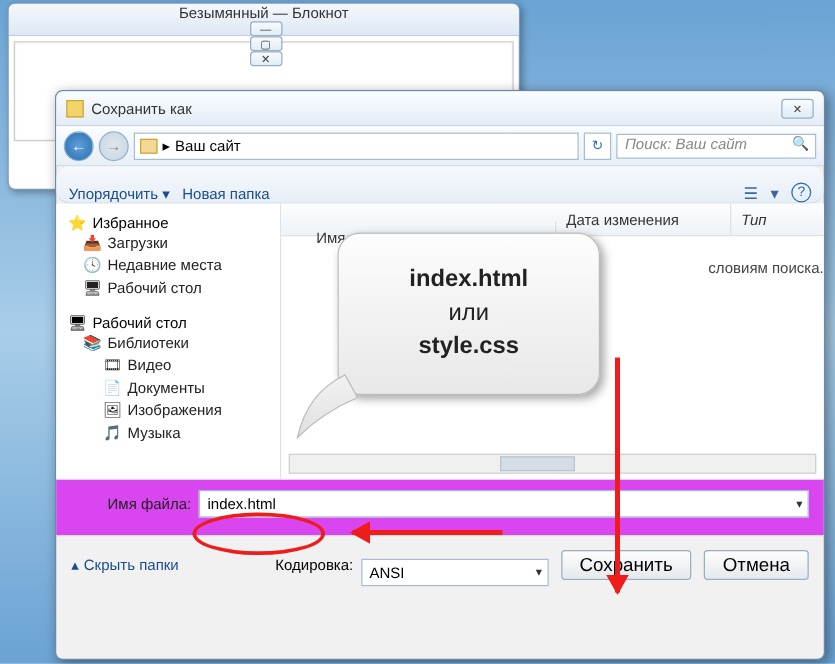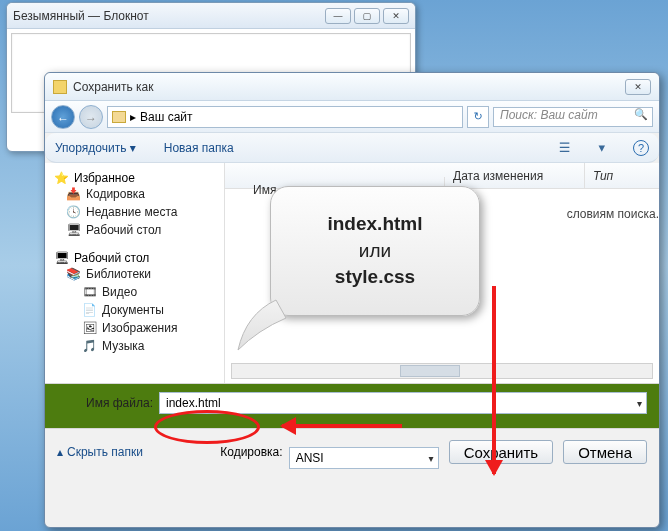--- a/index.html
+++ b/index.html
@@ -1,55 +1,55 @@
 <!DOCTYPE html>
 <html><head>
 <meta charset="utf-8">
 <style>
   * { box-sizing: border-box; font-family: "Segoe UI", Tahoma, sans-serif; }
   body { margin: 0; width: 668px; height: 531px; background: linear-gradient(180deg,#6ba3d4 0%,#a8cde8 50%,#6ba3d4 100%) ; overflow: hidden; position: relative; }
   
   .np { position:absolute; left:6px; top:2px; width:410px; height:150px; background:#fff; border:1px solid #7a9ab8; border-radius:6px; box-shadow:2px 2px 6px rgba(0,0,0,.3); }
-  .np-title { height:26px; background:linear-gradient(#f4f8fc,#dde8f4); border-bottom:1px solid #c0d0e0; border-radius:6px 6px 0 0; display:flex; align-items:center; padding:0 6px; font-size:12px; color:#333; }
+  .np-title { height:26px; background:linear-gradient(#f4f8fc,#dde8f4); border-bottom:1px solid #c0d0e0; border-radius:6px 6px 0 0; display:flex; align-items:center; padding:0 6px; font-size:12px; color:#333;flex-direction:column; }
   .np-title .spacer{flex:1}
   .winbtn { width:26px; height:16px; border:1px solid #9aaec2; background:linear-gradient(#f8fbfe,#e0ecf6); margin-left:3px; border-radius:3px; display:flex; align-items:center; justify-content:center; font-size:9px; color:#444;}
   .np-menu { height:22px; display:flex; align-items:center; gap:14px; padding:0 10px; font-size:12px; color:#222; border-bottom:1px solid #e4e4e4;}
   .np-body { background:#fff; height:80px; margin:4px; border:1px solid #ccc; box-shadow: inset 0 0 2px rgba(0,0,0,.1);}
   
   .dlg { position:absolute; left:44px; top:72px; width:616px; height:456px; background:#f1f1f1; border:1px solid #6d89a8; border-radius:6px; box-shadow:3px 3px 10px rgba(0,0,0,.4);}
   .dlg-title { height:28px; background:linear-gradient(#fafdff,#e3edf6); border-bottom:1px solid #c5d5e4; border-radius:6px 6px 0 0; display:flex; align-items:center; padding:0 8px; font-size:12px; color:#333; }
   .dlg-title .icon{width:14px;height:14px;background:#f3d46b;border:1px solid #c9a83a;margin-right:6px;}
   .dlg-title .spacer{flex:1}
   .navbar { height:32px; background:linear-gradient(#fbfdff,#e7eff7); border-bottom:1px solid #d2dde8; display:flex; align-items:center; padding:0 6px; gap:4px;}
   .navbtn { width:24px; height:24px; border-radius:50%; border:1px solid #8fb0d0; background:radial-gradient(#5fa0d8,#2a6db0); color:#fff; display:flex; align-items:center; justify-content:center; font-size:12px;}
   .navbtn.dis { background:radial-gradient(#e0e8ef,#c5d3e0); color:#888; }
   .path { flex:1; height:22px; background:#fff; border:1px solid #a7bdd2; display:flex; align-items:center; padding:0 4px; font-size:12px; gap:4px;}
   .path .fld{width:14px;height:12px;background:#f3d995;border:1px solid #c9a83a;}
   .refresh{width:22px;height:22px;border:1px solid #a7bdd2;background:#fff;display:flex;align-items:center;justify-content:center;color:#2a6db0;font-size:11px;}
   .search{width:160px;height:20px;border:1px solid #a7bdd2;background:#fff;padding:0 20px 4px 6px;font-size:12px;color:#888;font-style:italic;position:relative;display:flex;align-items:center;}
   .search::after{content:"🔍";position:absolute;right:4px;font-style:normal;font-size:11px;color:#666;}
-  .toolbar { height:30px; background:linear-gradient(#f6f9fc,#e6eef6); border-bottom:1px solid #d2dde8; display:flex; align-items:center; padding:0 10px; gap:28px; font-size:12px;border-radius:11px;}
+  .toolbar { height:30px; background:linear-gradient(#f6f9fc,#e6eef6); border-bottom:1px solid #d2dde8; display:flex; align-items:flex-end; padding:0 10px; gap:10px; font-size:12px;border-radius:11px;}
   .toolbar .org{color:#1a4e8a;}
   .toolbar .spacer{flex:1}
   .tbic{color:#3a6a9a;font-size:13px;}
   .main { display:flex; height:220px; }
   .sidebar { width:180px; border-right:1px solid #e0e0e0; background:#fff; padding:6px 4px; overflow:hidden;}
   .sb-item{display:flex;align-items:center;gap:5px;font-size:12px;color:#222;padding:2px 4px 2px 18px;white-space:nowrap;}
   .sb-group{padding-left:6px;font-size:12px;display:flex;align-items:center;gap:5px;margin-top:2px;}
   .sb-item.l2{padding-left:34px;}
   .ic{width:14px;height:14px;display:inline-flex;align-items:center;justify-content:center;font-size:12px;}
   .content { flex:1; background:#fff; position:relative; }
   .cols { height:26px; border-bottom:1px solid #e0e0e0; background:linear-gradient(#fcfdfe,#eef3f8); display:flex; align-items:center; font-size:12px; color:#333;}
   .cols .c1{width:220px;padding-left:28px;border-right:1px solid #e0e0e0;height:100%;display:flex;align-items:center;margin-top:28px;}
   .cols .c2{width:140px;padding-left:8px;border-right:1px solid #e0e0e0;height:100%;display:flex;align-items:center;}
   .cols .c3{flex:1;padding-left:8px;font-style:italic;}
   .empty{font-size:12px;color:#444;padding:18px 0 0 260px; text-align:right;}
   .hsb{position:absolute;left:6px;right:6px;bottom:4px;height:16px;background:#f0f0f0;border:1px solid #d0d0d0;}
   .hsb .thumb{position:absolute;left:40%;top:1px;width:60px;height:12px;background:#d5dde5;border:1px solid #b8c4d0;}
-  .foot { border-top:1px solid #d8d8d8; padding:8px 12px; background:#4d7c0f;}
+  .foot { border-top:1px solid #d8d8d8; padding:8px 12px; background:#d946ef;}
   .row { display:flex; align-items:center; margin-bottom:6px; font-size:12px;}
   .row label{width:102px;text-align:right;padding-right:6px;color:#222;}
   .combo { flex:1; height:22px; background:#fff; border:1px solid #a7bdd2; display:flex; align-items:center; padding:0 18px 0 6px; position:relative; font-size:12px;}
   .combo::after{content:"▾";position:absolute;right:4px;color:#333;font-size:10px;}
   .ring{position:absolute;border:3px solid #ef1c1c;border-radius:50%;width:106px;height:34px;left:154px;top:410px;pointer-events:none;}
   .arrow1{position:absolute;left:282px;top:420px;width:120px;height:12px;}
   .arrow1 .sh{height:4px;background:#ef1c1c;margin-top:4px;}
   .arrow1 .hd{position:absolute;left:-2px;top:-3px;width:0;height:0;border-top:9px solid transparent;border-bottom:9px solid transparent;border-right:16px solid #ef1c1c;}
   .arrow2{position:absolute;left:488px;top:286px;width:12px;height:188px;}
   .arrow2 .sh{width:4px;height:100%;background:#ef1c1c;margin-left:4px;}
@@ -107,21 +107,21 @@
     <span class="tbic" style="color:#2a6db0;border:1px solid #2a6db0;border-radius:50%;width:16px;height:16px;display:inline-flex;align-items:center;justify-content:center;font-size:11px;">?</span>
   </div>
   <div class="main">
     <div class="sidebar">
       <div class="sb-group">
           <span class="ic">⭐</span>
           <span>Избранное</span>
         </div>
       <div class="sb-item">
           <span class="ic">📥</span>
-          <span>Кодировка</span>
+          <span>Загрузки</span>
         </div>
       <div class="sb-item">
           <span class="ic">🕓</span>
           <span>Недавние места</span>
         </div>
       <div class="sb-item">
           <span class="ic">🖥</span>
           <span>Рабочий стол</span>
         </div>
       <div style="height:10px"></div>

